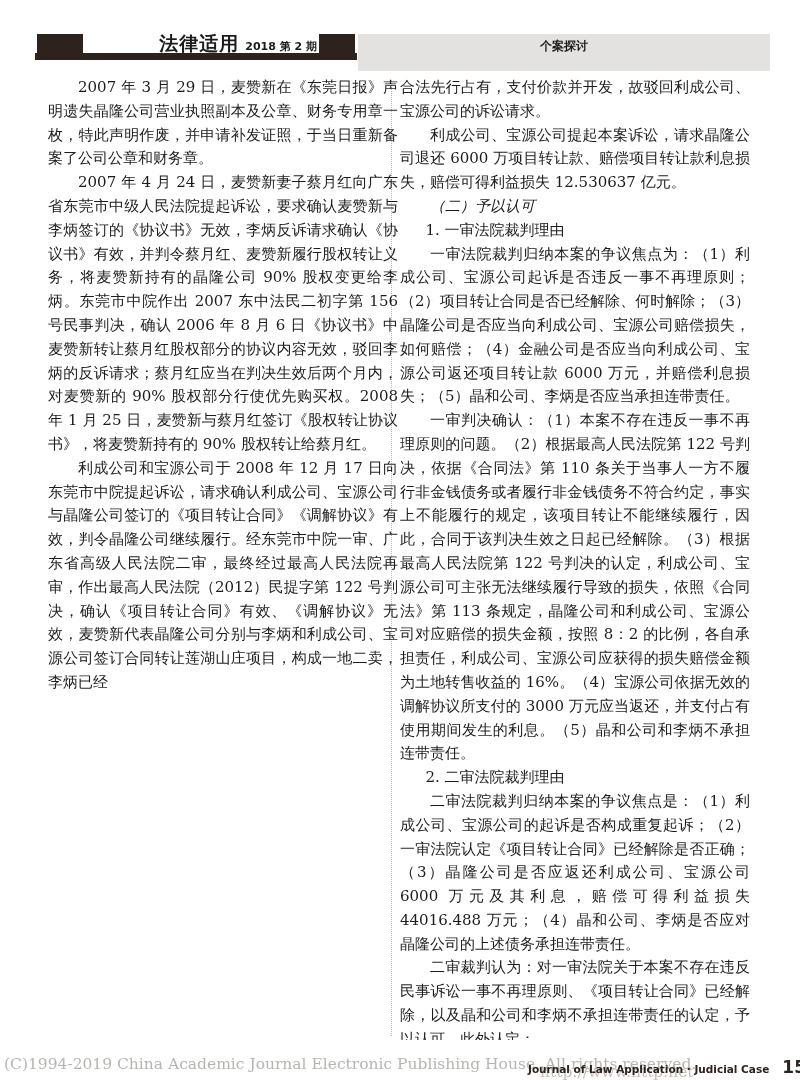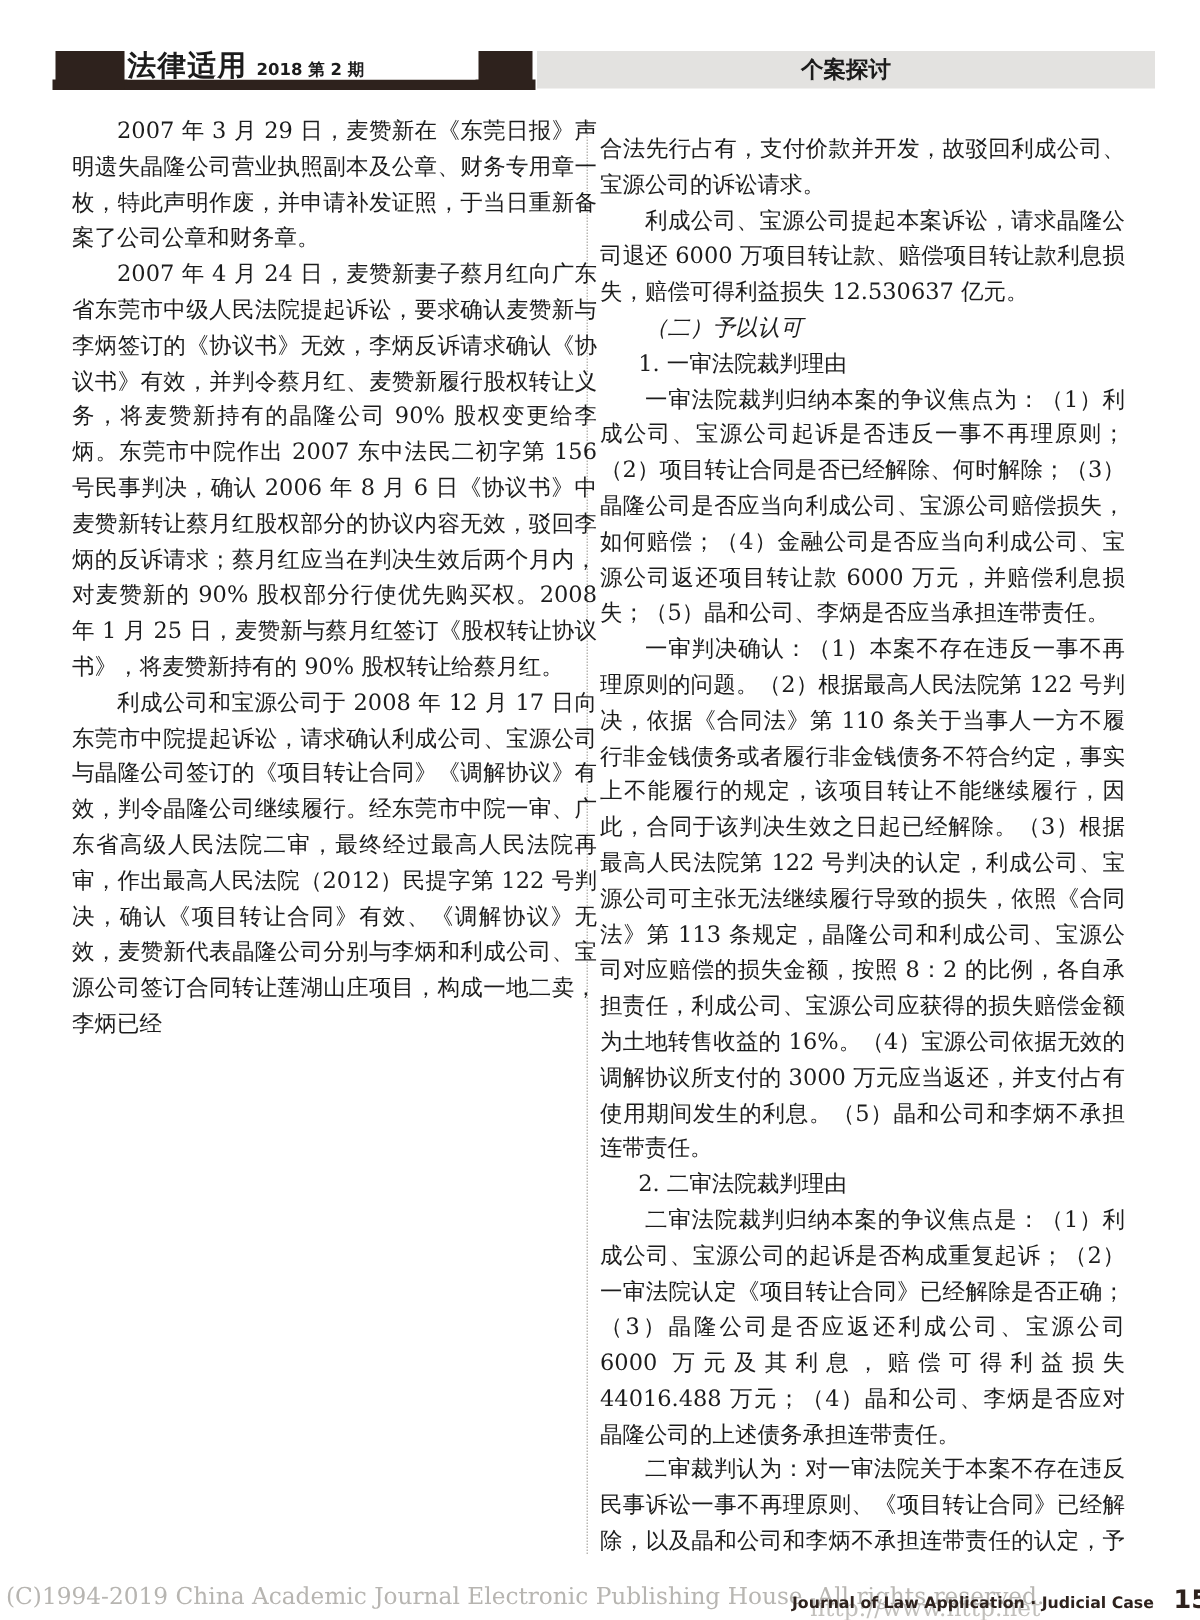--- a/index.html
+++ b/index.html
@@ -4,37 +4,37 @@
 <style>
   * { margin:0; padding:0; box-sizing:border-box; }
   html,body { width:800px; height:1080px; background:#ffffff; }
   body { position:relative; font-family:"DejaVu Serif","Liberation Serif",serif; color:#1c1c1c; overflow:hidden; }
 
   
   .masthead { position:absolute; left:35px; top:34px; width:322px; height:26px; }
   .masthead .underline { position:absolute; left:0; top:19px; width:100%; height:7px; background:#2e221d; }
   .masthead .block-left  { position:absolute; left:2px;  top:0; width:46px; height:25px; background:#2e221d; }
   .masthead .block-right { position:absolute; right:2px; top:0; width:36px; height:25px; background:#2e221d; }
-  .masthead .title-wrap { position:absolute; left:50px; right:40px; top:-3px; text-align:left; white-space:nowrap; background:#fff; height:22px; }
+  .masthead .title-wrap { position:absolute; left:50px; right:40px; top:-3px; text-align:right; white-space:nowrap; background:#fff; height:22px; }
   .journal-title { font-size:19px; font-weight:bold; letter-spacing:1px; }
   .journal-issue { font-size:11px; font-weight:bold; margin-left:6px; font-family:"DejaVu Sans","Liberation Sans",sans-serif; }
 
-  .section-bar { position:absolute; left:358px; top:34px; width:412px; height:25px; background:#e3e2e0;
-                 text-align:center; line-height:25px; font-size:15px; font-weight:bold;
+  .section-bar { position:absolute; left:358px; top:34px; width:412px; height:37px; background:#e3e2e0;
+                 text-align:center; line-height:25px; font-size:12px; font-weight:bold;
                  font-family:"DejaVu Sans","Liberation Sans",sans-serif; color:#1c1c1c; }
 
   
   .col { position:absolute; top:76px; width:350px; height:964px; overflow:hidden; }
   .col-left  { left:48px; }
   .col-right { left:400px; }
   .divider { position:absolute; left:391px; top:80px; height:956px; width:0; border-left:1px dotted #b9b7b3; }
 
   p.body-text { font-size:15px; line-height:23.8px; text-align:justify; color:#1c1c1c; }
   .indent { text-indent:2em; }
-  .noindent { text-indent:0;margin-top:12px; }
+  .noindent { text-indent:0; }
   .kaiti { font-style:italic; text-indent:2em; }
   .sub { text-indent:1.7em; font-weight:500; }
 
   
   .footer-copy { position:absolute; left:4px; top:1055px; width:796px; font-size:15.5px; color:#b7b5b1;
                  white-space:nowrap; z-index:1; }
   .footer-url { position:absolute; left:540px; top:1063px; font-size:15.5px; color:#c2c0bc; z-index:1; }
   .footer-right { position:absolute; left:528px; top:1057px; z-index:2; white-space:nowrap; }
   .footer-journal-en { font-size:10.5px; font-weight:bold; color:#2e221d;
                        font-family:"DejaVu Sans","Liberation Sans",sans-serif;margin-top:20px; }

